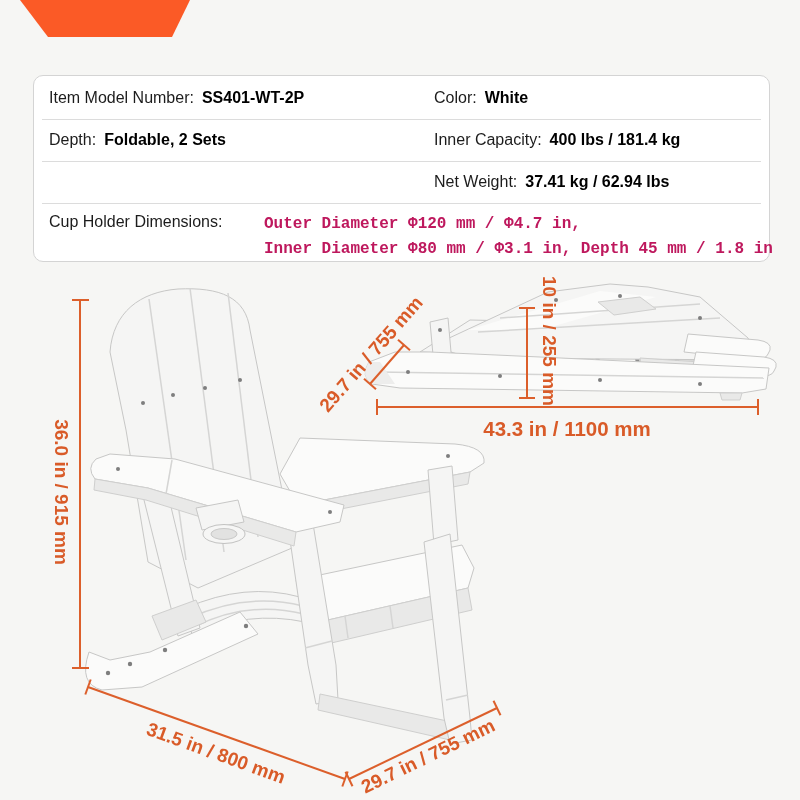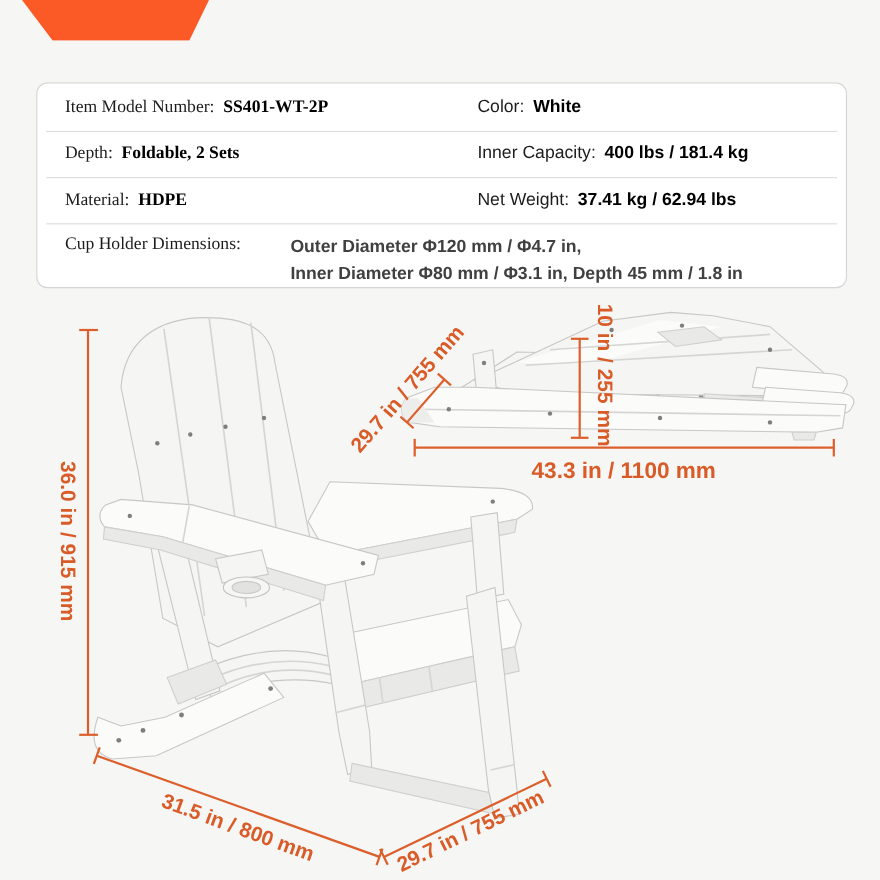--- a/index.html
+++ b/index.html
@@ -26,28 +26,28 @@
   .row-2{top:43px;height:42px;}
   .row-3{top:85px;height:42px;}
   .row-4{top:127px;height:59px;}
   .sep{
     position:absolute;left:8px;right:8px;top:0;height:1px;background:#dcdcdc;
   }
   .cell{
     position:absolute;top:0;height:100%;display:flex;align-items:center;
     font-size:16px;color:#1c1c1c;white-space:nowrap;
   }
-  .cell-left{left:25px;font-family:Liberation Serif, serif;}
+  .cell-left{left:15px;}
   .cell-right{left:400px;}
   .spec-value{font-weight:bold;color:#000000;margin-left:8px;}
   .row-4 .cell-left{align-items:center;padding-top:10px;height:auto;}
   .cup-label{font-size:16px;color:#1c1c1c;}
   .cup-value{
     position:absolute;left:230px;top:9px;
-    font-size:16px;font-weight:bold;color:#404040;line-height:25px;white-space:nowrap;
+    font-size:16px;font-weight:bold;color:#be185d;line-height:25px;white-space:nowrap;font-family:Liberation Mono, monospace;
   }
   
   .diagram{position:absolute;left:0;top:0;width:800px;height:800px;}
   .dim-text{
     font-family:"Liberation Sans", sans-serif;
     font-weight:bold;fill:#d95b28;
   }
   .chair-fill{fill:#f5f5f4;stroke:#c7c7c6;stroke-width:1;}
   .chair-light{fill:#fbfbfa;stroke:#c7c7c6;stroke-width:1;}
   .chair-dark{fill:#e9e9e8;stroke:#cfcfce;stroke-width:1;}
@@ -77,24 +77,20 @@
       <span>Depth:</span>
       <span class="spec-value">Foldable, 2 Sets</span>
     </div>
     <div class="cell cell-right">
       <span>Inner Capacity:</span>
       <span class="spec-value">400 lbs / 181.4 kg</span>
     </div>
   </div>
   <div class="spec-row row-3">
     <div class="sep"></div>
-    <div class="cell cell-left">
-      <span>Material:</span>
-      <span class="spec-value">HDPE</span>
-    </div>
     <div class="cell cell-right">
       <span>Net Weight:</span>
       <span class="spec-value">37.41 kg / 62.94 lbs</span>
     </div>
   </div>
   <div class="spec-row row-4">
     <div class="sep"></div>
     <div class="cell cell-left">
       <span class="cup-label">Cup Holder Dimensions:</span>
     </div>

